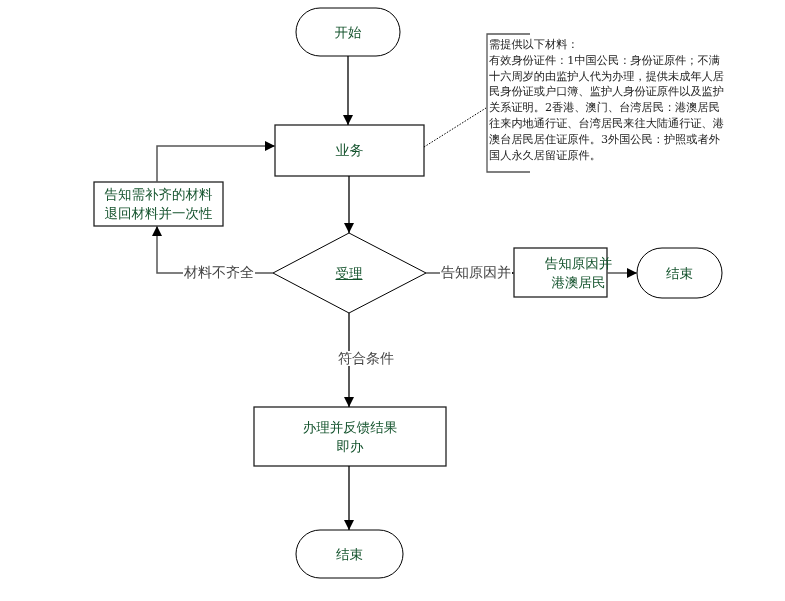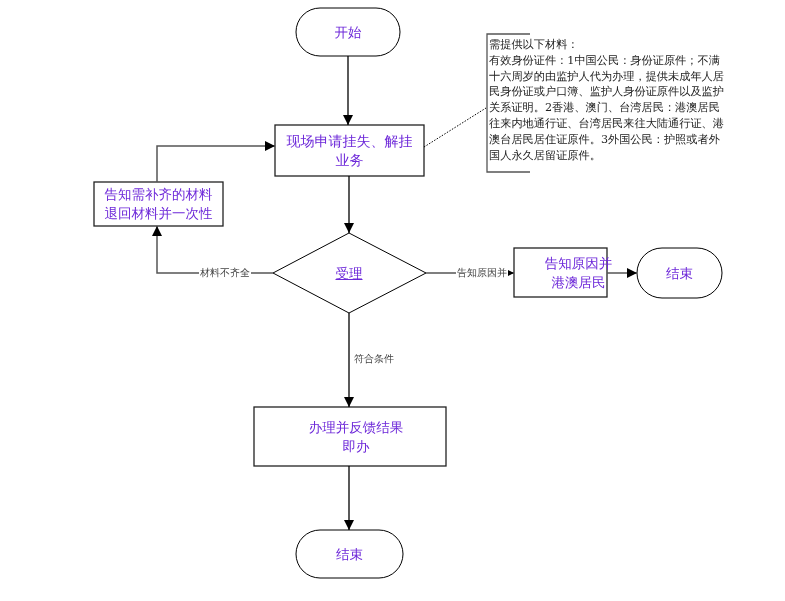--- a/index.html
+++ b/index.html
@@ -1,22 +1,22 @@
 <!DOCTYPE html>
 <html><head>
 <meta charset="utf-8">
 <style>
   html, body { margin:0; padding:0; background:#ffffff; }
   body { width:785px; height:601px; position:relative; overflow:hidden;
          font-family:"DejaVu Serif", "Liberation Serif", serif; color:#333; }
   svg.flow { position:absolute; left:0; top:0; }
-  .node-text { position:absolute; text-align:center; font-size:13.5px; line-height:19px; color:#6d28d9;
+  .node-text { position:absolute; text-align:center; font-size:13.5px; line-height:19px; color:#14532d;
                display:flex; align-items:center; justify-content:center; flex-direction:column; }
   .node-text span { display:block; white-space:nowrap; }
-  .edge-label { position:absolute; font-size:10px; color:#444; background:#fff; white-space:nowrap; line-height:13px;margin-left:16px; }
+  .edge-label { position:absolute; font-size:14px; color:#444; background:#fff; white-space:nowrap; line-height:13px; }
   .note { position:absolute; left:489px; top:37px; width:300px; font-size:11.2px; line-height:15.8px; color:#222; }
   .note span { display:block; white-space:nowrap; }
 </style>
 </head>
 <body>
 
 <svg class="flow" width="785" height="601" viewBox="0 0 785 601">
   <defs>
     <marker id="arrow" viewBox="0 0 10 10" refX="10" refY="5" markerWidth="10" markerHeight="10" markerUnits="userSpaceOnUse" orient="auto">
       <path d="M0,0 L10,5 L0,10 z" fill="#000"></path>
@@ -42,38 +42,37 @@
   <line x1="349" y1="466" x2="349" y2="530" stroke="#000" stroke-width="1.3" marker-end="url(#arrow)"></line>
 
   <line x1="424" y1="147" x2="486" y2="108" stroke="#000" stroke-width="1" stroke-dasharray="1.5,1.5"></line>
   <polyline points="530,34 487,34 487,172 530,172" fill="none" stroke="#555" stroke-width="1.3"></polyline>
 </svg>
 
 <div class="node-text" style="left:296px;top:8px;width:104px;height:48px;">
   <span>开始</span>
 </div>
 <div class="node-text" style="left:275px;top:125px;width:149px;height:51px;font-size:14px;">
-  <span>现场申请挂失、解挂</span>
   <span>业务</span>
 </div>
 <div class="node-text" style="left:94px;top:182px;width:129px;height:44px;font-size:13.5px;">
   <span>告知需补齐的材料</span>
   <span>退回材料并一次性</span>
 </div>
 <div class="node-text" style="left:300px;top:260px;width:98px;height:26px;text-decoration:underline;">
   <span>受理</span>
 </div>
 <div class="node-text" style="left:532px;top:248px;width:93px;height:49px;">
   <span>告知原因并</span>
   <span>港澳居民</span>
 </div>
 <div class="node-text" style="left:637px;top:248px;width:85px;height:50px;">
   <span>结束</span>
 </div>
-<div class="node-text" style="left:254px;top:407px;width:192px;height:59px;padding-left:6px;">
+<div class="node-text" style="left:254px;top:407px;width:192px;height:59px;">
   <span>办理并反馈结果</span>
   <span>即办</span>
 </div>
 <div class="node-text" style="left:296px;top:530px;width:107px;height:48px;">
   <span>结束</span>
 </div>
 
 <div class="edge-label" style="left:183px;top:266px;padding:0 1px;">材料不齐全</div>
 <div class="edge-label" style="left:440px;top:266px;padding:0 1px;">告知原因并</div>
 <div class="edge-label" style="left:337px;top:351px;padding:1px 1px;">符合条件</div>

